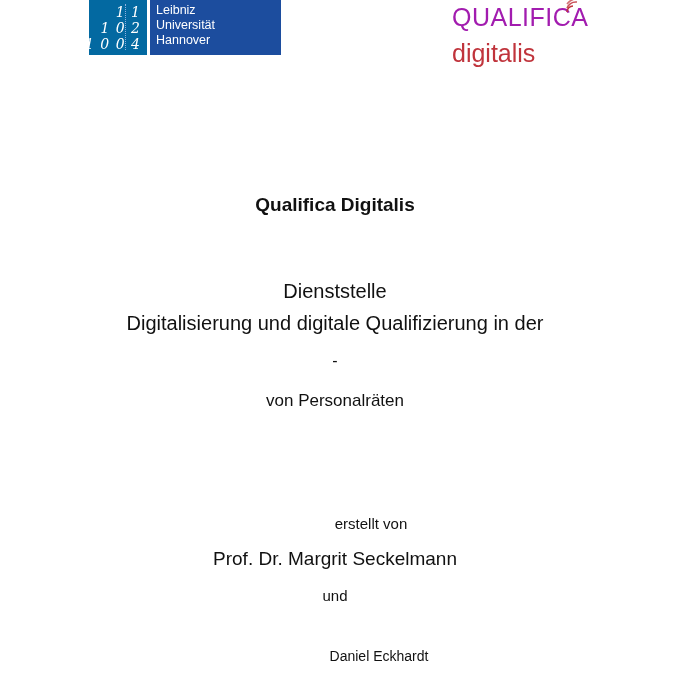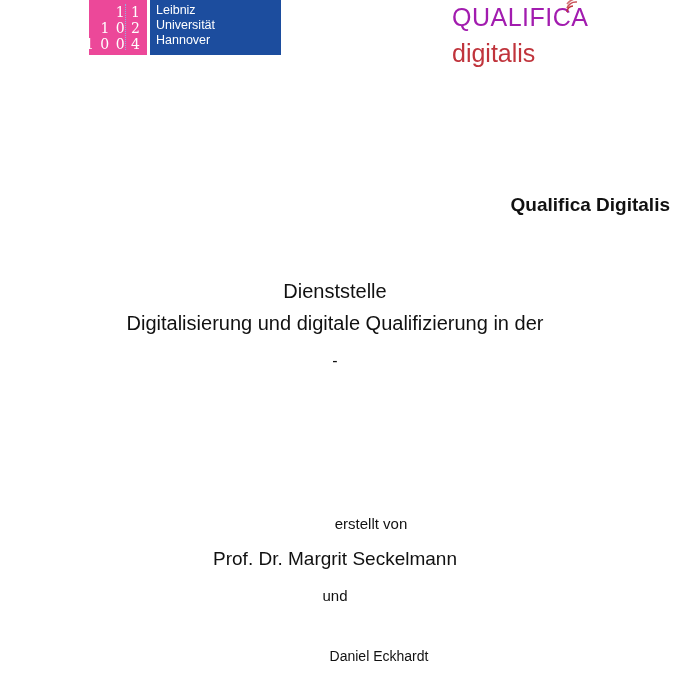--- a/index.html
+++ b/index.html
@@ -2,39 +2,39 @@
 <html><head>
 <meta charset="utf-8">
 <style>
   html, body { margin: 0; padding: 0; }
   body {
     width: 700px; height: 700px; background: #ffffff; position: relative; overflow: hidden;
     font-family: "Liberation Sans", "DejaVu Sans", sans-serif; color: #111;
   }
   .luh-logo { position: absolute; left: 89px; top: 0; height: 55px; display: flex; }
   .luh-mark {
-    width: 58px; height: 55px; background: #ec4899; position: relative;
-    font-family: "DejaVu Serif", serif; color: #fff; 
+    width: 58px; height: 55px; background: #0369a1; position: relative;
+    font-family: "DejaVu Serif", serif; color: #fff; font-style: italic;
   }
   .luh-mark .row { position: absolute; right: 6px; font-size: 14px; line-height: 14px; letter-spacing: 1px; white-space: nowrap; }
   .luh-mark .r1 { top: 5px; }
   .luh-mark .r2 { top: 21px; }
   .luh-mark .r3 { top: 37px; }
   .luh-mark .dash { position: absolute; left: 36px; top: 4px; height: 46px; border-left: 1px dotted #8fb0e0; }
   .luh-gap { width: 3px; background: #fff; }
   .luh-text {
     width: 131px; height: 55px; background: #1c4d9e; color: #fff;
     font-size: 12.5px; line-height: 15px; padding: 3px 0 0 6px; box-sizing: border-box;
   }
   .qd-logo { position: absolute; left: 452px; top: 4px; width: 140px; }
   .qd-top { font-size: 25px; color: #a21caf; letter-spacing: 0.5px; line-height: 26px; }
   .qd-bottom { font-size: 25px; color: #c0343c; line-height: 26px; margin-top: 10px; }
   .qd-waves { position: absolute; left: 112px; top: -6px; }
   .center { position: absolute; left: 0; width: 670px; text-align: center; }
-  .title { top: 194px; font-weight: bold; font-size: 19px; text-align: right; }
+  .title { top: 194px; font-weight: bold; font-size: 19px; }
   .subtitle { top: 275px; font-size: 20px; line-height: 32px; }
   .sep { top: 352px; font-size: 16px; }
   .desc { top: 388px; font-size: 17px; line-height: 26px; }
   .by { top: 515px; font-size: 15px; margin-left: 36px; }
   .author1 { top: 548px; font-size: 19px; }
   .und { top: 587px; font-size: 15px; }
   .author2 { top: 648px; font-size: 14px; padding-left: 44px; }
 </style>
 </head>
 <body>
@@ -67,18 +67,19 @@
 <div class="center title">Qualifica Digitalis</div>
 
 <div class="center subtitle">
   <div>Dienststelle</div>
   <div>Digitalisierung und digitale Qualifizierung in der</div>
 </div>
 
 <div class="center sep">-</div>
 
 <div class="center desc">
+  <div>von Personalräten</div>
 </div>
 
 <div class="center by">erstellt von</div>
 <div class="center author1">Prof. Dr. Margrit Seckelmann</div>
 <div class="center und">und</div>
 <div class="center author2">Daniel Eckhardt</div>
 
 </body></html>

